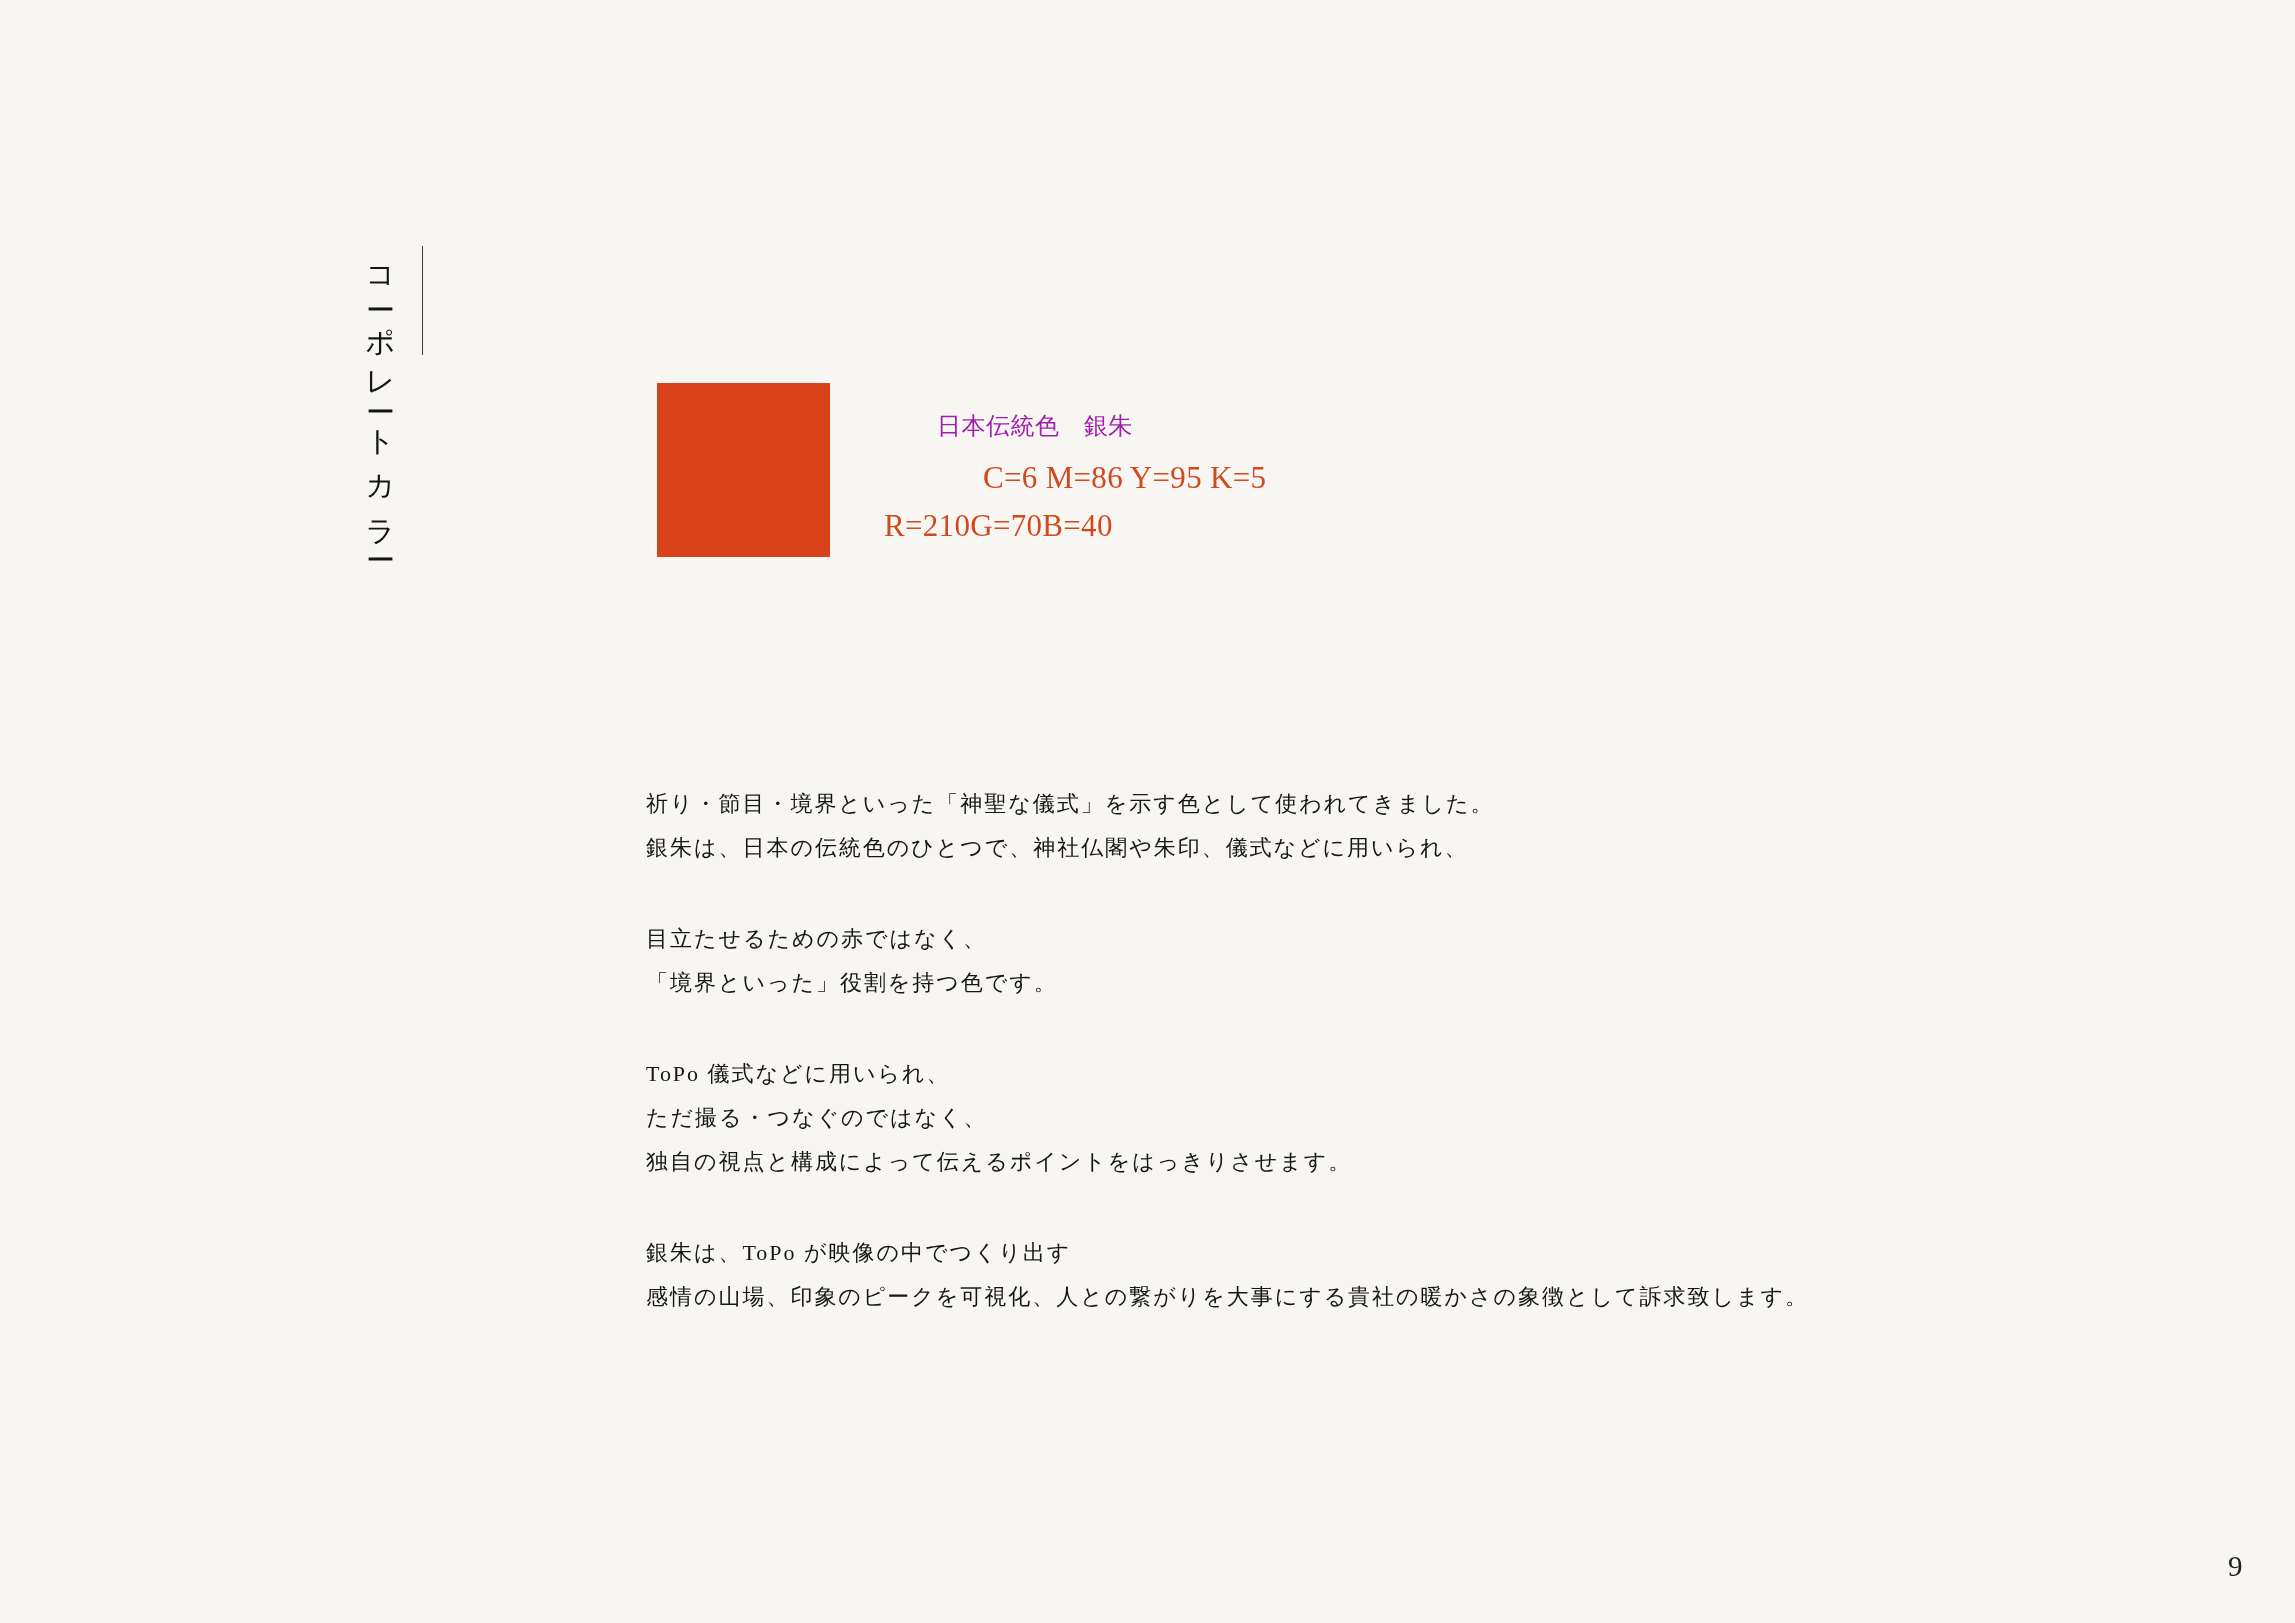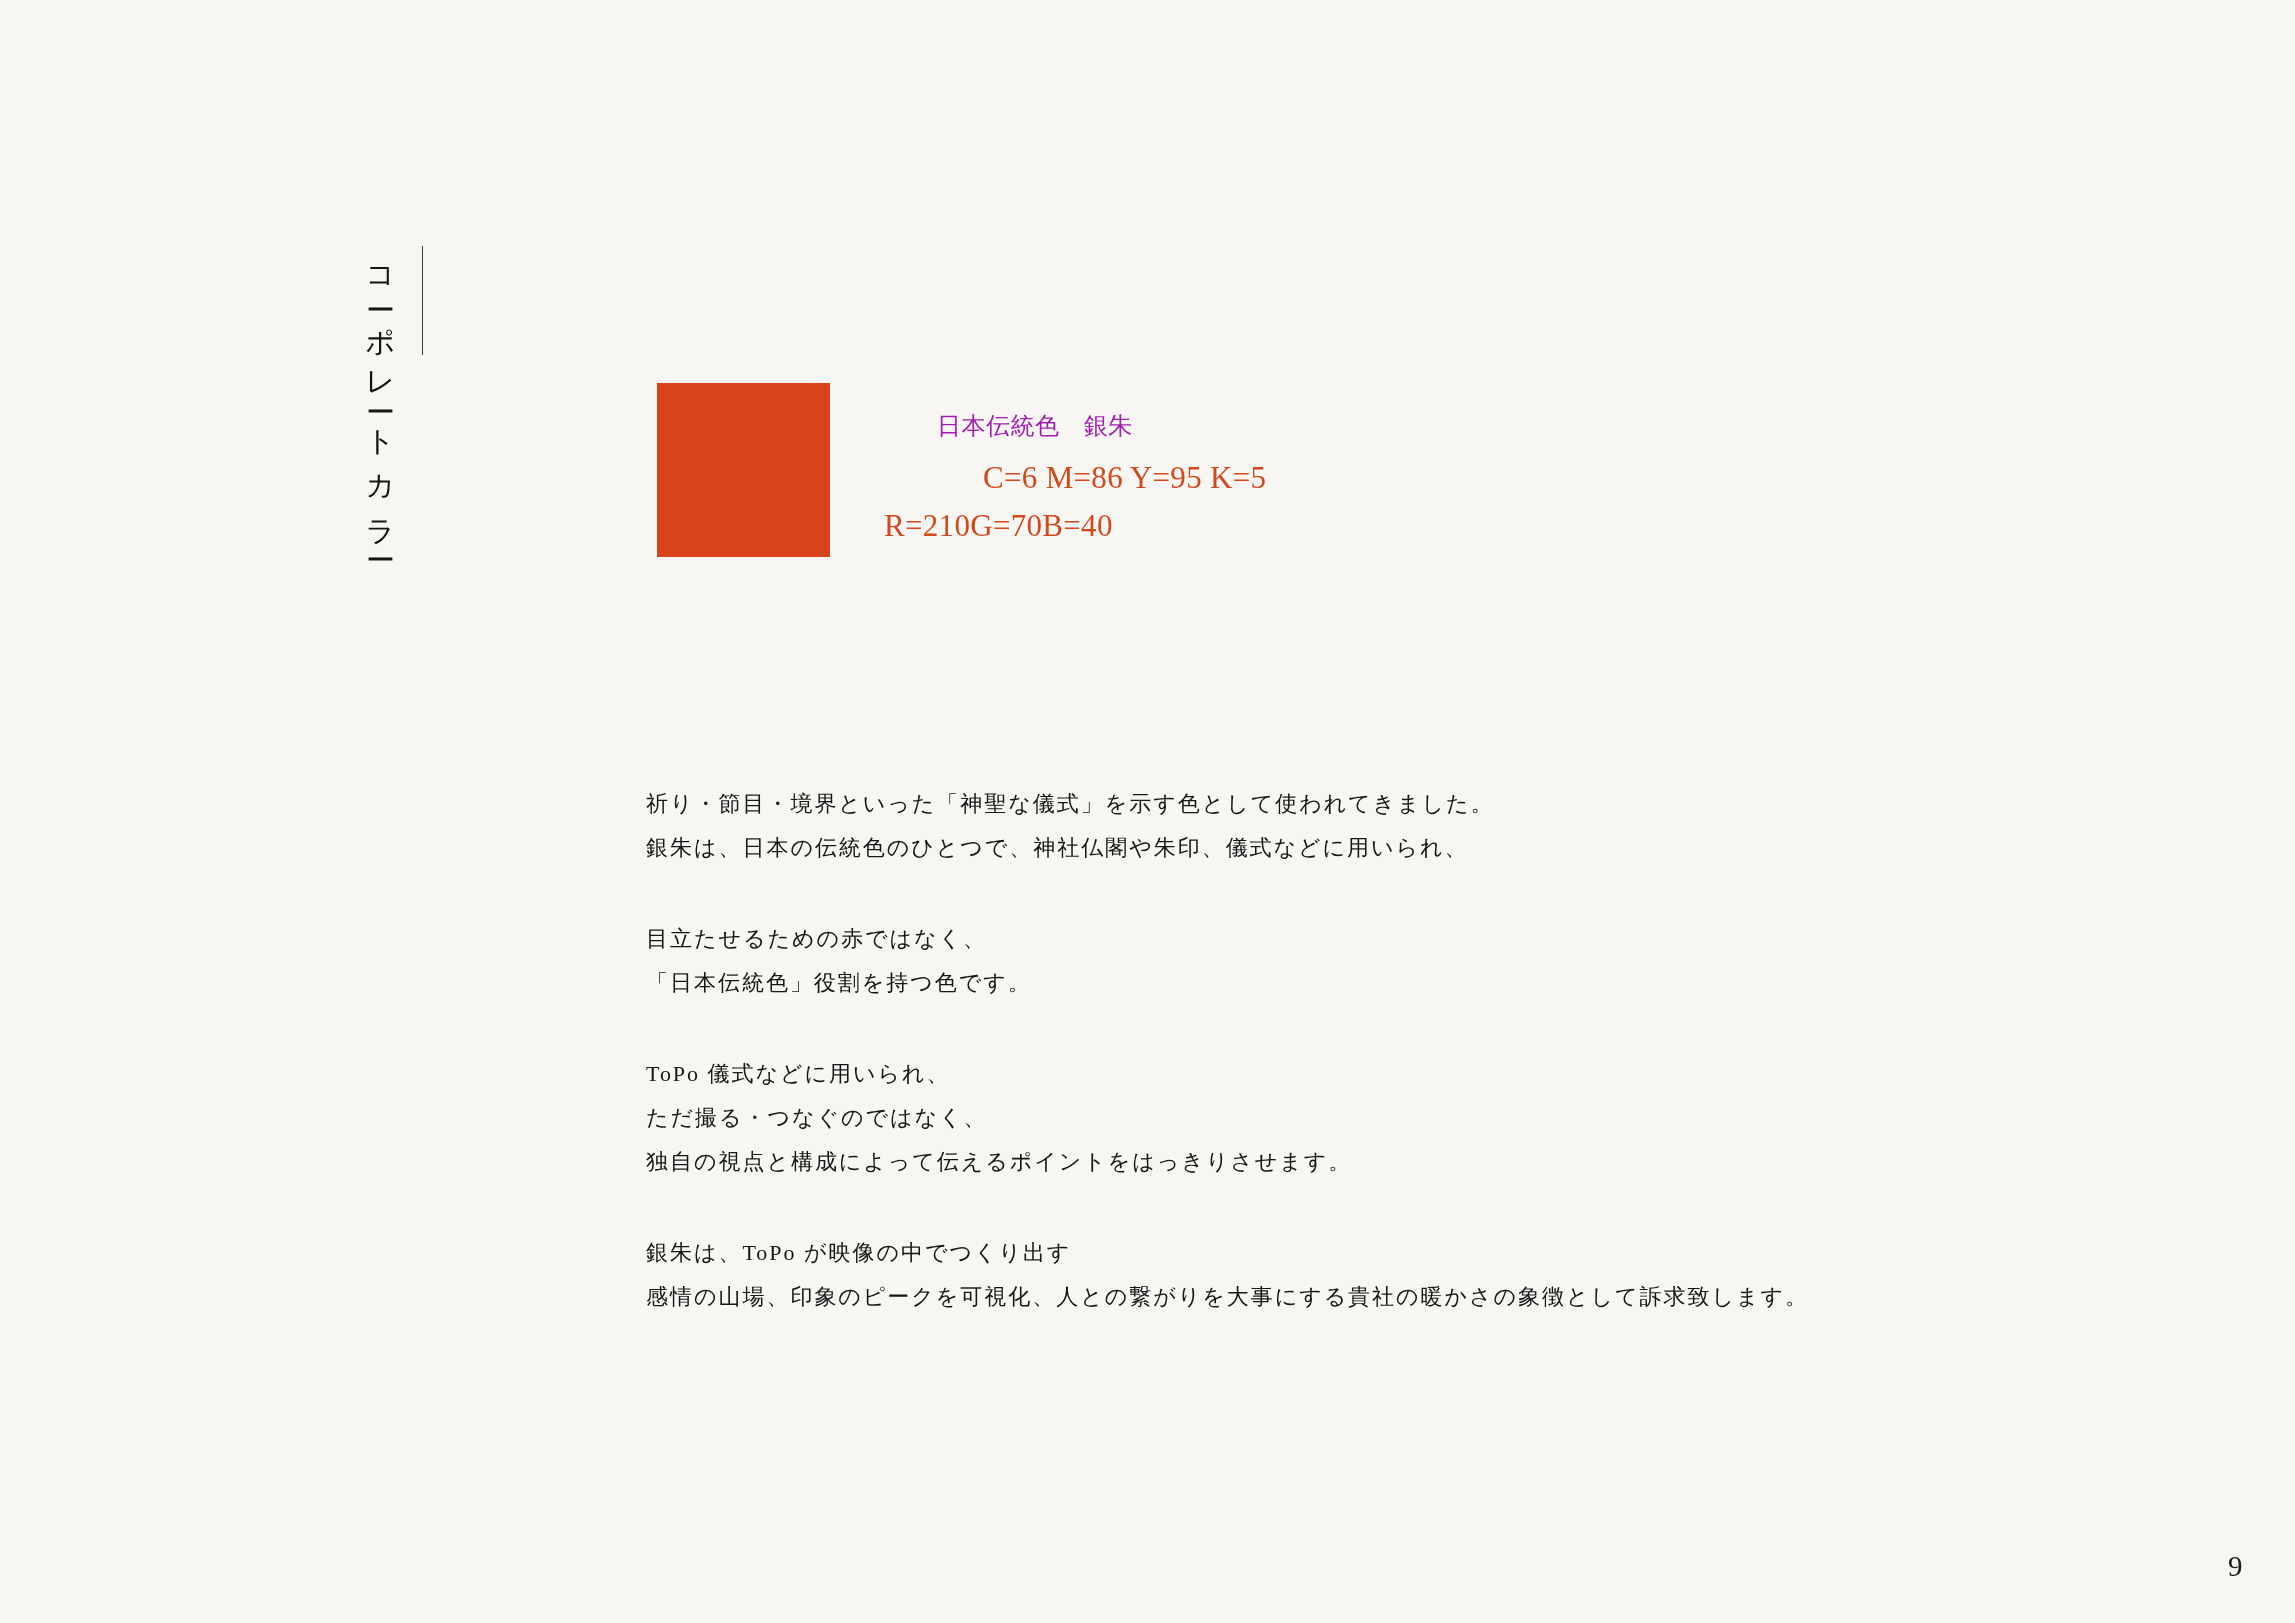--- a/index.html
+++ b/index.html
@@ -121,21 +121,21 @@
 
   <div class="color-rgb" style="color: rgb(209, 74, 30);">R=210G=70B=40</div>
 
   <div class="body-text" id="body-text">
       <div class="paragraph">
         <div class="line">祈り・節目・境界といった「神聖な儀式」を示す色として使われてきました。</div>
         <div class="line">銀朱は、日本の伝統色のひとつで、神社仏閣や朱印、儀式などに用いられ、</div>
       </div>
       <div class="paragraph">
         <div class="line">目立たせるための赤ではなく、</div>
-        <div class="line">「日本伝統色」役割を持つ色です。</div>
+        <div class="line">「境界といった」役割を持つ色です。</div>
       </div>
       <div class="paragraph">
         <div class="line">ToPo 儀式などに用いられ、</div>
         <div class="line">ただ撮る・つなぐのではなく、</div>
         <div class="line">独自の視点と構成によって伝えるポイントをはっきりさせます。</div>
       </div>
       <div class="paragraph">
         <div class="line">銀朱は、ToPo が映像の中でつくり出す</div>
         <div class="line">感情の山場、印象のピークを可視化、人との繋がりを大事にする貴社の暖かさの象徴として訴求致します。</div>
       </div>

